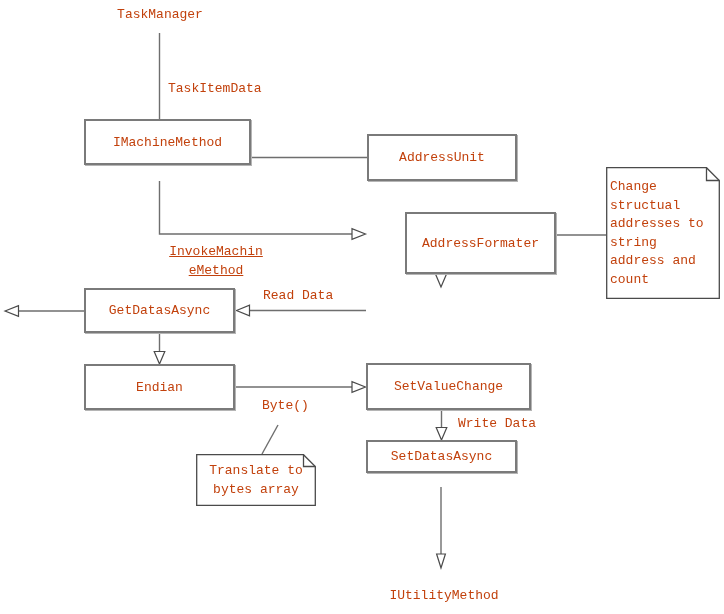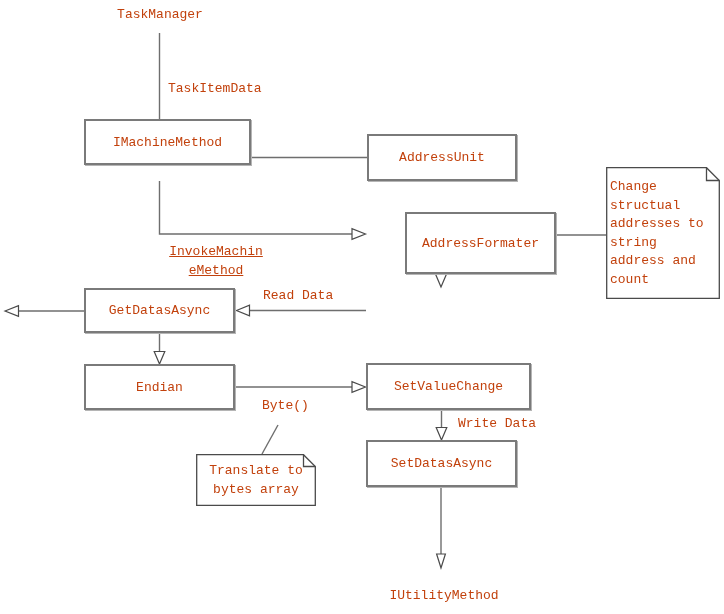--- a/index.html
+++ b/index.html
@@ -92,21 +92,21 @@
   </div>
   <div class="box" style="left:84px;top:288px;width:151px;height:45px;">
     <span>GetDatasAsync</span>
   </div>
   <div class="box" style="left:84px;top:364px;width:151px;height:46px;text-align:right;">
     <span>Endian</span>
   </div>
   <div class="box" style="left:366px;top:363px;width:165px;height:47px;">
     <span>SetValueChange</span>
   </div>
-  <div class="box" style="left:366px;top:440px;width:151px;height:47px;">
+  <div class="box" style="left:366px;top:440px;width:151px;height:33px;">
     <span>SetDatasAsync</span>
   </div>
 
   <div class="lbl" style="left:168px;top:81px;">TaskItemData</div>
   <div class="lbl multi center" style="left:158px;top:242px;width:116px;text-decoration:underline;">InvokeMachin
 eMethod</div>
   <div class="lbl" style="left:263px;top:288px;">Read Data</div>
   <div class="lbl" style="left:262px;top:398px;">Byte()</div>
   <div class="lbl" style="left:458px;top:416px;">Write Data</div>
 

